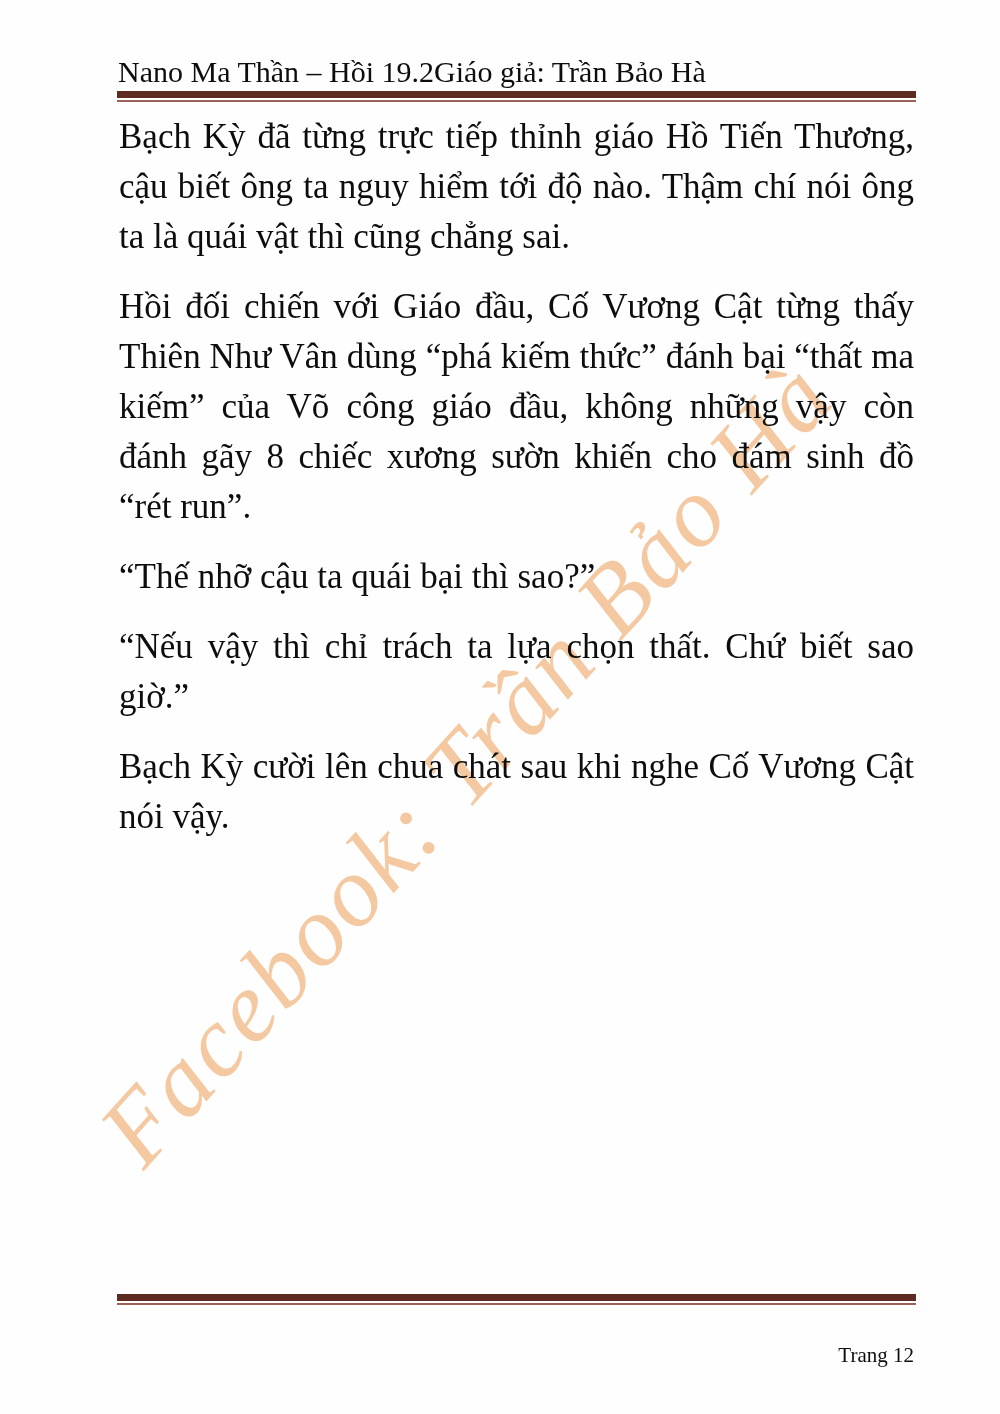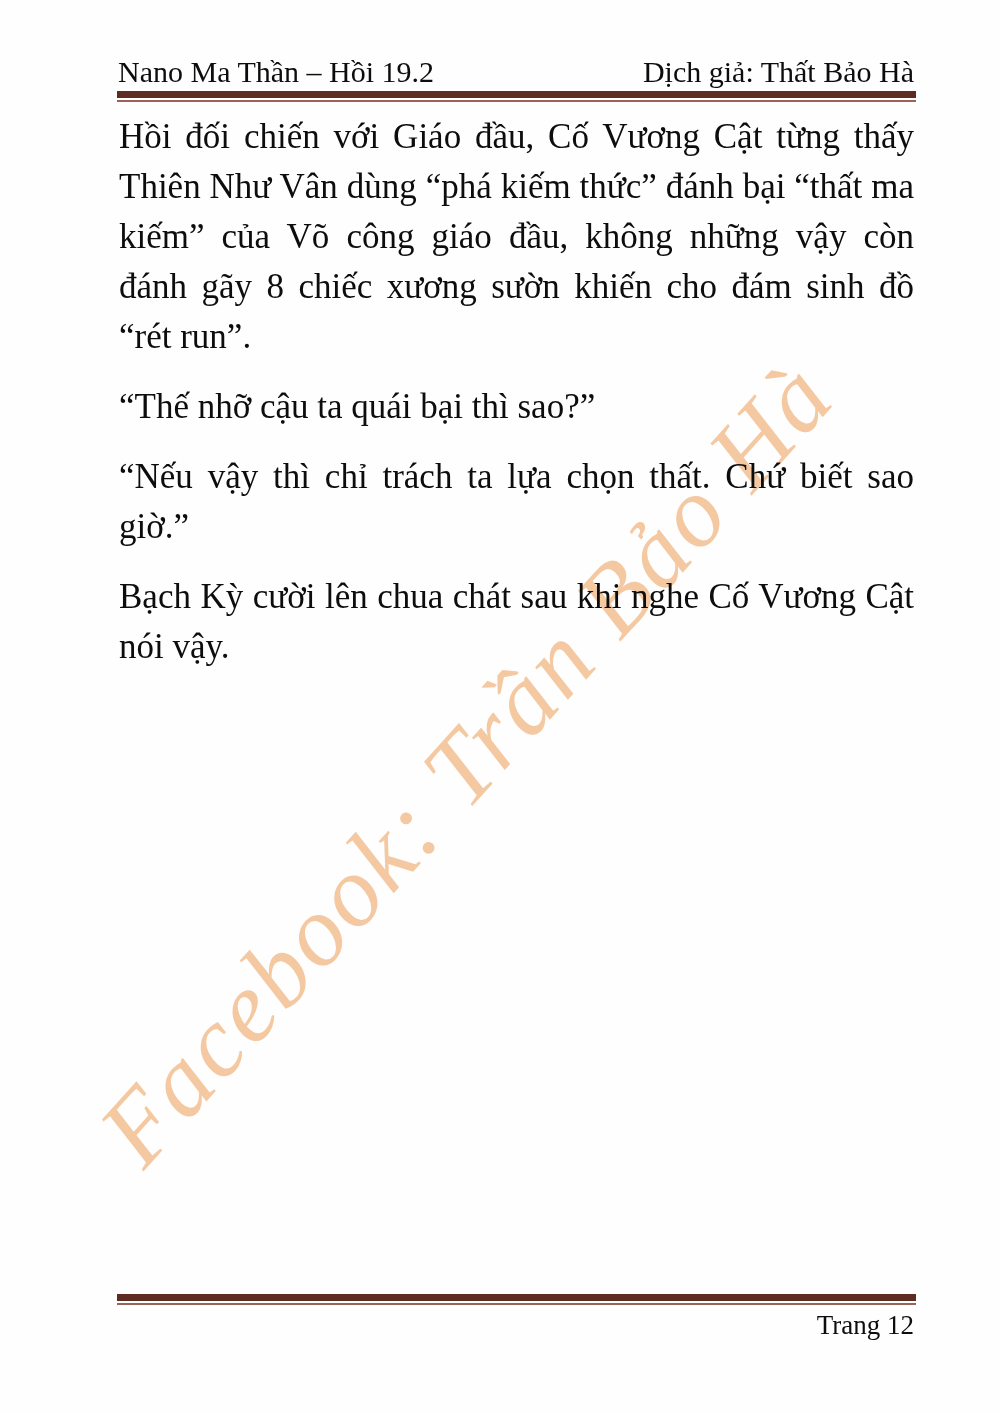--- a/index.html
+++ b/index.html
@@ -29,21 +29,20 @@
     color: var(--wm-color, #f4c9a2);
     z-index: 0;
     user-select: none;
   }
   .header {
     position: absolute;
     top: 54px;
     left: 118px;
     right: 86px;
     display: flex;
-    justify-content: space-between;
     font-size: 30px;
     line-height: 36px;
     z-index: 1;
   }
   .rule {
     position: absolute;
     left: 117px;
     right: 84px;
     height: 2px;
     border-top: 7px solid var(--rule-dark, #5e2b22);
@@ -62,41 +61,42 @@
     text-align: justify;
     text-justify: inter-word;
     z-index: 1;
   }
   .content p {
     margin: 0 0 20px 0;
     padding: 0;
   }
   .page-number {
     position: absolute;
-    top: 1310px;
+    top: 1343px;
     right: 86px;
-    font-size: 27px;
+    font-size: 21px;
     z-index: 1;
   }
 </style>
 </head>
 <body>
 
 <div class="page">
 
   <div class="watermark">Facebook: Trần Bảo Hà</div>
 
   <div class="header">
     <span>Nano Ma Thần – Hồi 19.2</span>
-    <span>Dịch giả: Thất Bảo Hà</span>
+    <span>Giáo giả: Trần Bảo Hà</span>
   </div>
 
   <div class="rule header-rule"></div>
 
   <div class="content">
+    <p>Bạch Kỳ đã từng trực tiếp thỉnh giáo Hồ Tiến Thương, cậu biết ông ta nguy hiểm tới độ nào. Thậm chí nói ông ta là quái vật thì cũng chẳng sai.</p>
     <p>Hồi đối chiến với Giáo đầu, Cố Vương Cật từng thấy Thiên Như Vân dùng “phá kiếm thức” đánh bại “thất ma kiếm” của Võ công giáo đầu, không những vậy còn đánh gãy 8 chiếc xương sườn khiến cho đám sinh đồ “rét run”.</p>
     <p>“Thế nhỡ cậu ta quái bại thì sao?”</p>
     <p>“Nếu vậy thì chỉ trách ta lựa chọn thất. Chứ biết sao giờ.”</p>
     <p>Bạch Kỳ cười lên chua chát sau khi nghe Cố Vương Cật nói vậy.</p>
   </div>
 
   <div class="rule footer-rule"></div>
 
   <div class="page-number">Trang 12</div>
 

